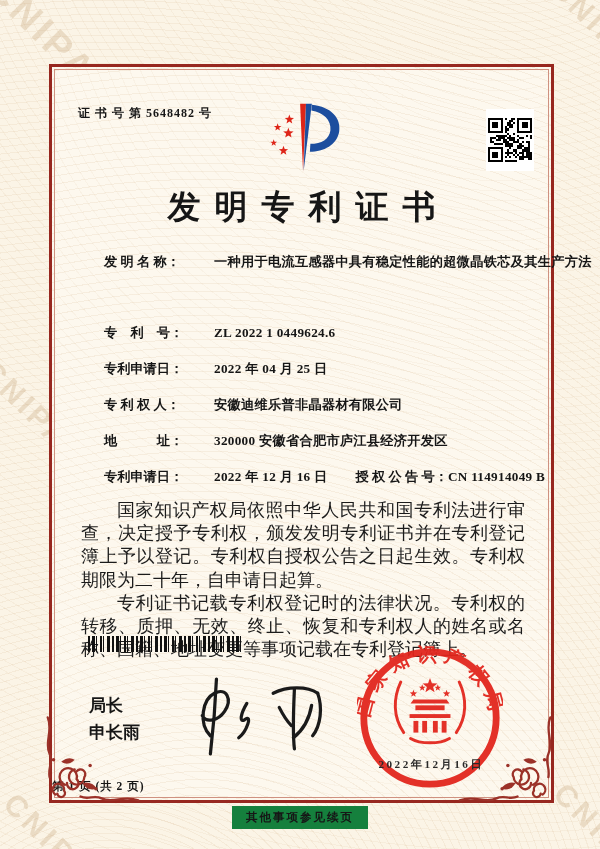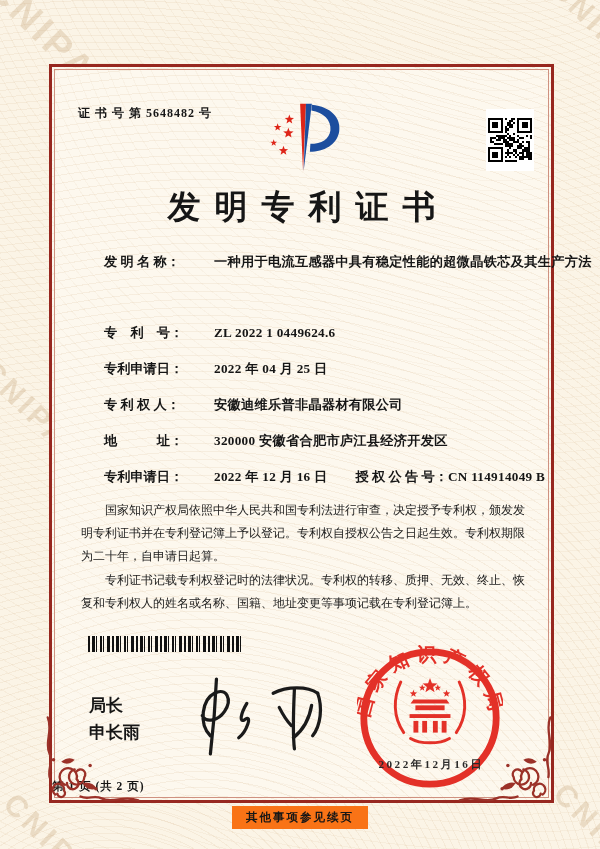--- a/index.html
+++ b/index.html
@@ -33,40 +33,40 @@
   .title{
     position:absolute;left:0;top:118px;width:100%;text-align:center;
     font-size:33px;font-weight:700;letter-spacing:14px;text-indent:14px;
   }
   .row{position:absolute;left:52px;font-size:13.2px;font-weight:600;white-space:nowrap;}
   .row .lbl{display:inline-block;min-width:110px;}
   .row .val{letter-spacing:.3px;}
   .row .pair2{margin-left:28px;}
   .paras{
     position:absolute;left:29px;top:432px;width:444px;
-    font-size:12px;line-height:23.2px;text-align:justify;font-weight:500;color:#1b1b1b;
+    font-size:18px;line-height:23.2px;text-align:justify;font-weight:500;color:#1b1b1b;
   }
   .paras p{margin:0;text-indent:2em;}
   .barcode{
     position:absolute;left:36px;top:569px;width:154px;height:16px;
     background:repeating-linear-gradient(90deg,
       #111 0 2px, transparent 2px 4px,
       #111 4px 7px, transparent 7px 8px,
       #111 8px 9px, transparent 9px 12px,
       #111 12px 14px, transparent 14px 15px,
       #111 15px 16px, transparent 16px 19px,
       #111 19px 22px, transparent 22px 24px);
   }
   .signer{position:absolute;left:37px;top:625px;font-size:17px;font-weight:700;line-height:27px;}
   .signature{position:absolute;left:128px;top:605px;width:162px;height:88px;}
   .seal{position:absolute;left:357px;top:645px;width:146px;height:146px;z-index:3;}
   .page-no{position:absolute;left:0;top:712px;width:100%;text-align:left;font-size:11.5px;font-weight:600;letter-spacing:1px;}
   .note{
     position:absolute;left:50%;top:806px;transform:translateX(-50%);
-    background:#f97316;padding:4px 14px;font-size:11.5px;font-weight:600;letter-spacing:2px;z-index:2;
+    background:#15803d;padding:4px 14px;font-size:11.5px;font-weight:600;letter-spacing:2px;z-index:2;
   }
   .ornament{position:absolute;width:106px;height:106px;z-index:2;pointer-events:none;}
   .orn-left{left:40px;top:702px;}
   .orn-right{left:452px;top:702px;transform:scaleX(-1);}
 </style>
 </head>
 <body>
 
 <span class="wm" style="left:42px;top:30px;font-size:38px;">CNIPA</span>
 <span class="wm" style="left:595px;top:22px;font-size:30px;">CNIPA</span>

